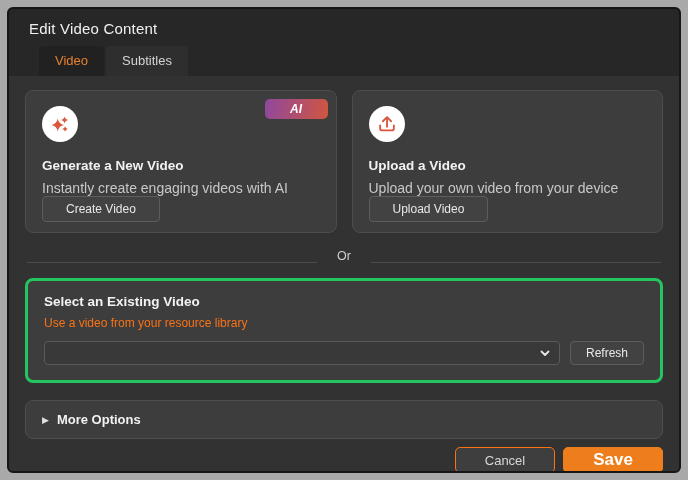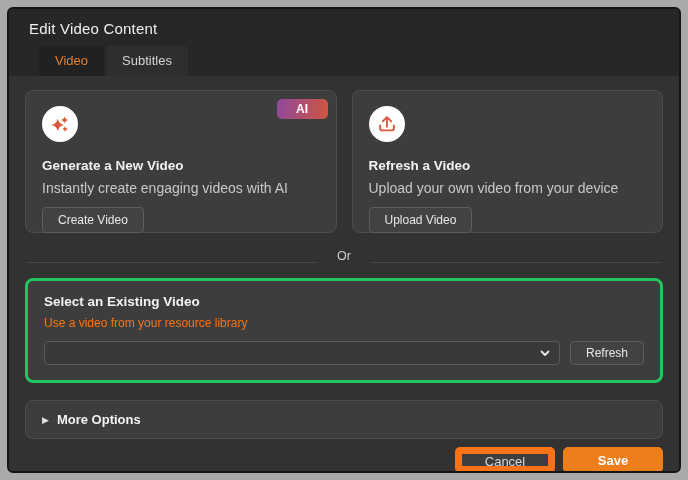--- a/index.html
+++ b/index.html
@@ -82,44 +82,44 @@
     border-radius:50%;
     display:flex;align-items:center;justify-content:center;
   }
   .ai-badge{
     position:absolute;
     top:8px;right:8px;
     background:linear-gradient(100deg,#8f489e 0%,#d0563f 100%);
     color:#ffffff;
     font-size:12px;
     font-weight:bold;
-    padding:3px 19px;
+    padding:3px 25px;
     border-radius:5px;
     letter-spacing:.3px;
+    font-style:italic;
   }
   .card-title{
     margin-top:16px;
     color:#f2f2f2;
     font-size:13.5px;
     font-weight:bold;
   }
   .card-desc{
     margin-top:7px;
     color:#c8c8c8;
     font-size:14px;
   }
   .btn-secondary{
-    margin-top:11px;
     display:inline-block;
     background:#424242;
     border:1px solid #5d5d5d;
     border-radius:4px;
     color:#e8e8e8;
     font-size:12px;
-    padding:5px 15px;
+    padding:5px 23px;
     cursor:pointer;
     font-family:inherit;
   }
   
   .divider{
     display:flex;
     align-items:flex-end;
     gap:20px;
     margin:16px 2px 15px 2px;
     color:#cfcfcf;
@@ -194,35 +194,35 @@
     margin-top:auto;
     display:flex;
     justify-content:flex-end;
     gap:8px;
     padding:8px 0 8px 0;
   }
   .btn-cancel{
     min-width:100px;
     height:26px;
     background:#3e3e3e;
-    border:7px solid #f97316;
+    border:1px solid #f97316;
     border-radius:5px;
     color:#d8d8d8;
     font-size:13px;
     cursor:pointer;
     font-family:inherit;
   }
   .btn-save{
     min-width:100px;
     height:26px;
     background:var(--save);
     border:1px solid var(--save);
     border-radius:5px;
     color:#ffffff;
-    font-size:13px;
+    font-size:17px;
     font-weight:bold;
     cursor:pointer;
     font-family:inherit;
   }
 </style>
 </head>
 <body>
 
 <div class="dialog">
 
@@ -253,21 +253,21 @@
       </div>
 
       <div class="card">
         <div class="icon-circle">
           <svg width="22" height="22" viewBox="0 0 24 24" fill="none" stroke="#d9573c" stroke-width="2" stroke-linecap="round" stroke-linejoin="round">
             <path d="M12 15 L12 5"></path>
             <path d="M7.5 9 L12 4.5 L16.5 9"></path>
             <path d="M4.5 13.5 L4.5 16.5 Q4.5 19 7 19 L17 19 Q19.5 19 19.5 16.5 L19.5 13.5"></path>
           </svg>
         </div>
-        <div class="card-title">Refresh a Video</div>
+        <div class="card-title">Upload a Video</div>
         <div class="card-desc">Upload your own video from your device</div>
         <button class="btn-secondary">Upload Video</button>
       </div>
 
     </div>
 
     <div class="divider">
       <span>Or</span>
     </div>
 

